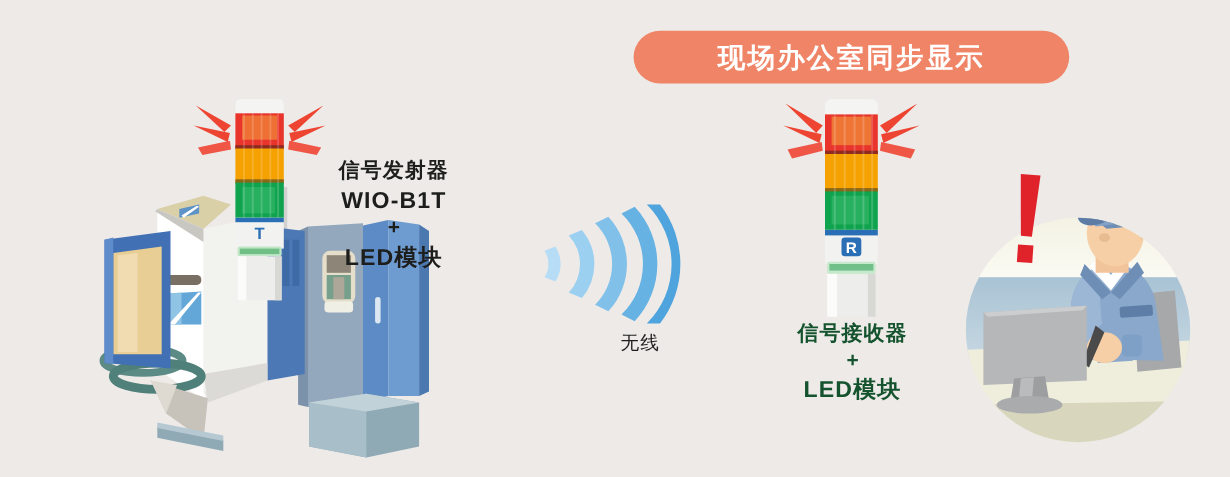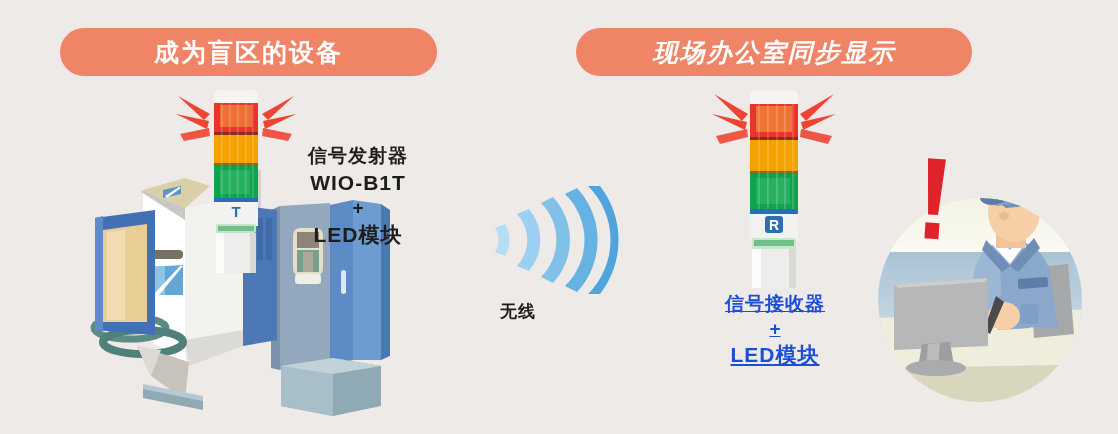--- a/index.html
+++ b/index.html
@@ -37,35 +37,34 @@
     white-space:nowrap;
   }
   .caption .cn{font-size:19px;letter-spacing:1px;}
   .caption .en{font-size:21px;letter-spacing:1px;text-align:center;}
   .caption .plus{font-size:19px;}
   #caption-left{left:287px;top:144px;width:142px;}
   #caption-right{left:700px;top:292px;width:150px;}
 
   #wireless-label{
     position:absolute;left:500px;top:300px;width:100px;
-    text-align:left;font-size:17px;font-weight:bold;color:#1d1d1b;
+    text-align:right;font-size:17px;font-weight:normal;color:#1d1d1b;
     letter-spacing:1px;
   }
 
   svg{display:block;overflow:visible;}
   .abs{position:absolute;}
 </style>
 </head>
 <body style="background: rgb(237, 234, 232);">
 
 <div class="stage">
 
-  <div class="pill" id="pill-left" style="background: rgb(240, 132, 102); color: rgb(255, 255, 255);">成为盲区的设备</div>
-
-  <div class="pill" id="pill-right" style="background: rgb(240, 132, 102); color: rgb(255, 255, 255); font-style: italic;">现场办公室同步显示</div>
+
+  <div class="pill" id="pill-right" style="background: rgb(240, 132, 102); color: rgb(255, 255, 255);">现场办公室同步显示</div>
 
   <div class="abs" style="left:85px;top:170px;">
     <svg width="310" height="264" viewBox="0 0 310 264">
 
       <path d="M148,0 L176,0 L176,92 L148,92 Z" fill="#BFBDBC"></path>
       <path d="M167,0 L176,0 L176,92 L167,92 Z" fill="#D3D1D0"></path>
 
       <path d="M245,35 L268,30 L268,190 L245,196 Z" fill="#5C8BC6"></path>
       <path d="M268,30 L296,34 L296,190 L268,190 Z" fill="#6E9BD0"></path>
       <path d="M296,34 L305,40 L305,186 L296,190 Z" fill="#4C78B0"></path>
@@ -230,21 +229,21 @@
 
       <rect x="40" y="150" width="44" height="11" rx="2" fill="#C6E9CD"></rect>
       <rect x="42" y="152" width="40" height="6" fill="#2E9E52" opacity="0.55"></rect>
 
       <rect x="40" y="161" width="44" height="39" fill="#EDEDEB"></rect>
       <rect x="40" y="161" width="9" height="39" fill="#FBFBFA"></rect>
       <rect x="77" y="161" width="7" height="39" fill="#D8D8D4"></rect>
     </svg>
   </div>
 
-  <div class="caption" id="caption-right" style="color: #1d4ed8; text-decoration: underline;">
+  <div class="caption" id="caption-right" style="color: #14532d;">
     <div class="cn">信号接收器</div>
     <div class="plus">+</div>
     <div class="en">LED模块</div>
   </div>
 
   <div class="abs" style="left:878px;top:168px;">
     <svg width="240" height="266" viewBox="0 0 240 266">
       <defs>
         <clipPath id="circleClip">
           <circle cx="102" cy="132" r="102"></circle>

